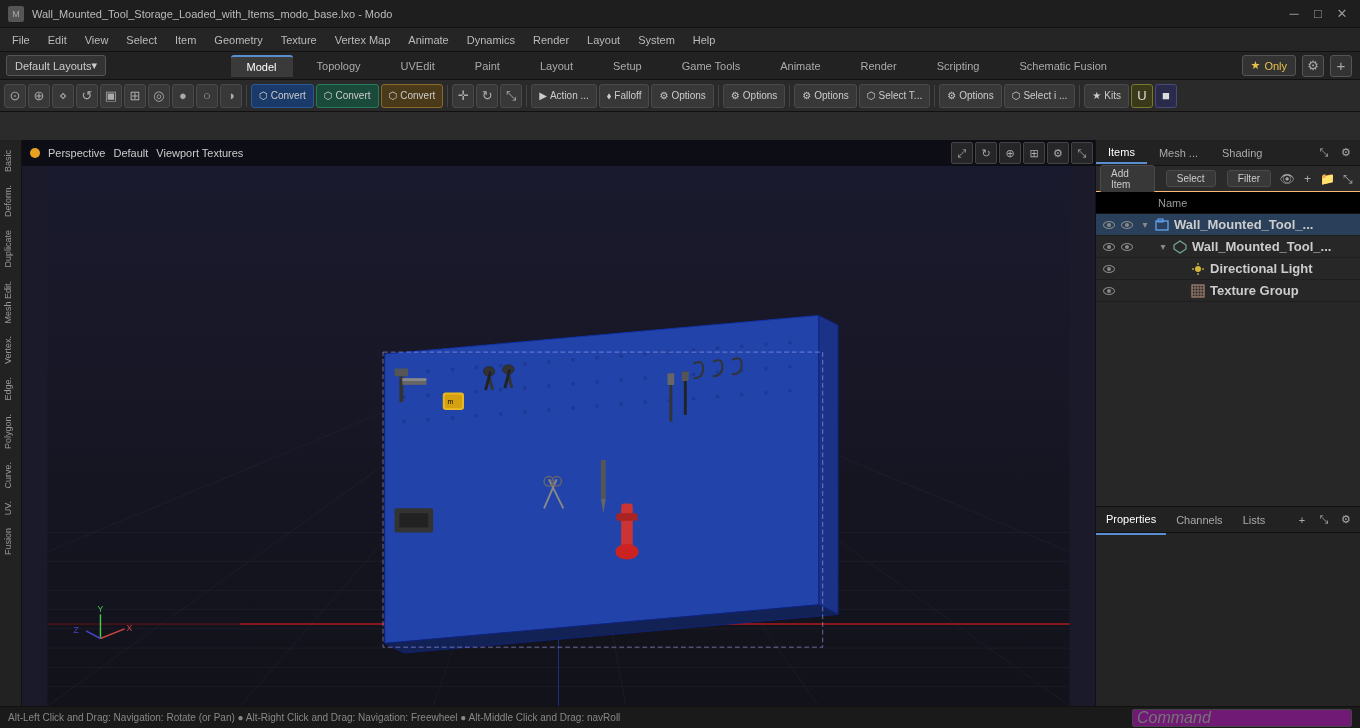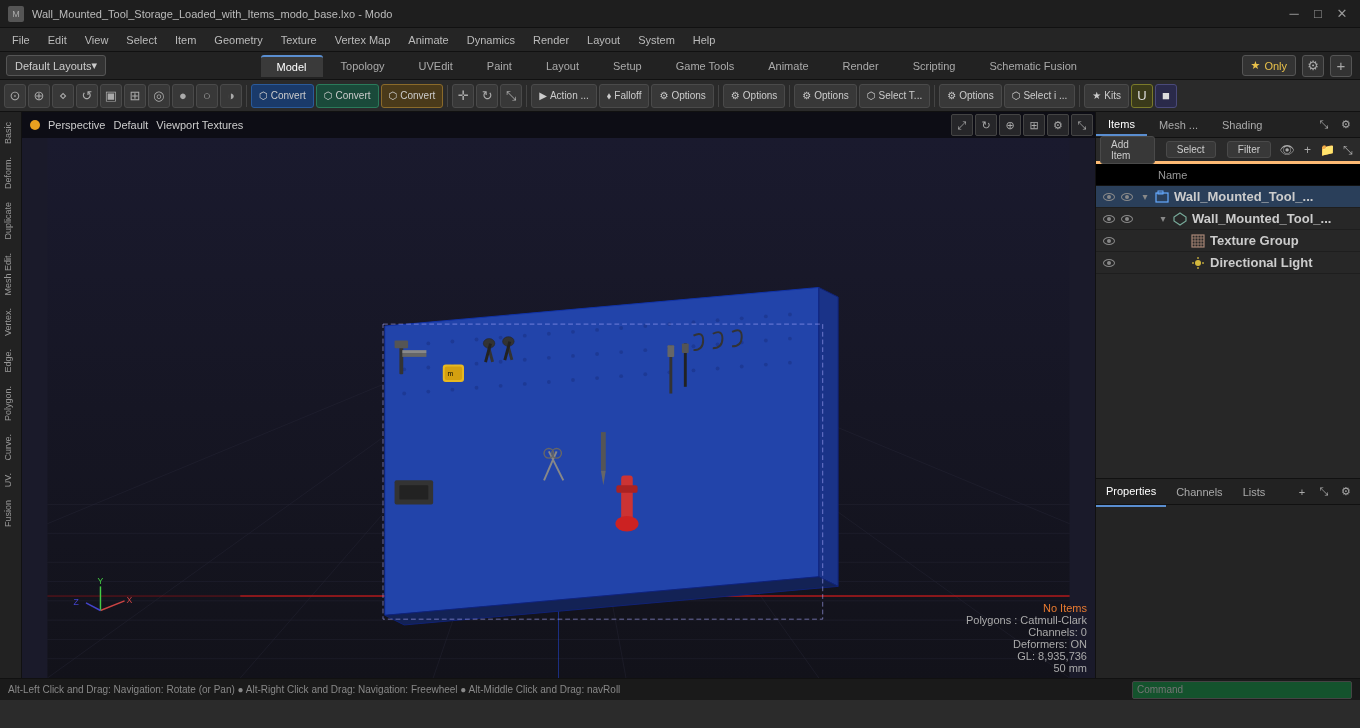--- a/index.html
+++ b/index.html
@@ -14,39 +14,39 @@
     .title-btn { width: 20px; height: 20px; background: transparent; border: none; color: #999; cursor: pointer; display: flex; align-items: center; justify-content: center; font-size: 13px; border-radius: 2px; }
 
     
     #menubar { height: 24px; background: #252525; display: flex; align-items: center; padding: 0 4px; border-bottom: 1px solid #111; gap: 2px; }
     .menu-item { padding: 2px 8px; font-size: 11px; color: #bbb; cursor: pointer; border-radius: 2px; }
 
     
     #layout-tabs { height: 28px; background: #222; display: flex; align-items: center; border-bottom: 1px solid #111; }
     #layout-left { display: flex; align-items: center; padding: 0 6px; }
     #default-layouts { padding: 3px 8px; background: #333; border: 1px solid #555; border-radius: 3px; font-size: 11px; color: #ccc; cursor: pointer; display: flex; align-items: center; }
-    #layout-tabs-center { flex: 1; display: flex; align-items: center; justify-content: center; gap: 2px; }
+    #layout-tabs-center { flex: 1; display: flex; align-items: center; justify-content: center; gap: 8px; }
     .layout-tab { padding: 4px 16px; font-size: 11px; color: #aaa; cursor: pointer; border-radius: 3px 3px 0 0; }
     .layout-tab.active { background: #3a3a3a; color: #fff; border-top: 2px solid #5a8ed0; }
     #layout-tabs-right { display: flex; align-items: center; gap: 6px; padding-right: 8px; }
     #star-only { padding: 3px 8px; background: #333; border: 1px solid #555; border-radius: 3px; font-size: 11px; color: #e8c04a; cursor: pointer; display: flex; align-items: center; gap: 4px; }
     #layout-gear { width: 22px; height: 22px; background: #333; border: 1px solid #555; border-radius: 3px; display: flex; align-items: center; justify-content: center; cursor: pointer; color: #aaa; font-size: 13px; }
     #layout-plus { width: 22px; height: 22px; background: #333; border: 1px solid #555; border-radius: 3px; display: flex; align-items: center; justify-content: center; cursor: pointer; color: #aaa; font-size: 15px; }
 
     
     #toolbar { height: 32px; background: #2a2a2a; display: flex; align-items: center; padding: 0 4px; gap: 2px; border-bottom: 1px solid #111; overflow: hidden; }
     .tb-btn { padding: 3px 7px; background: #383838; border: 1px solid #4a4a4a; border-radius: 3px; font-size: 10px; color: #ccc; cursor: pointer; display: flex; align-items: center; gap: 3px; white-space: nowrap; height: 24px; }
     .tb-sep { width: 1px; height: 22px; background: #444; margin: 0 2px; }
     .tb-icon { width: 22px; height: 24px; background: #383838; border: 1px solid #4a4a4a; border-radius: 3px; display: flex; align-items: center; justify-content: center; cursor: pointer; font-size: 13px; color: #aaa; }
     .tb-convert-blue { background: #1a3a6a; border-color: #2a5a9a; }
     .tb-convert-teal { background: #1a4a3a; border-color: #2a7a5a; }
     .tb-convert-gold { background: #4a3a1a; border-color: #8a6a2a; }
 
     
-    #main { display: flex; height: calc(728px - 28px - 24px - 28px - 32px - 28px - 22px); }
+    #main { display: flex; height: calc(728px - 28px - 24px - 28px - 32px - 28px - 22px); margin-top: 28px; }
 
     
     #left-sidebar { width: 22px; background: #222; border-right: 1px solid #111; display: flex; flex-direction: column; align-items: center; padding-top: 4px; gap: 1px; overflow: hidden; }
     .sidebar-tab { width: 20px; writing-mode: vertical-rl; text-orientation: mixed; transform: rotate(180deg); font-size: 9px; color: #999; padding: 6px 2px; cursor: pointer; border-radius: 2px; text-align: center; }
 
     
     #viewport { flex: 1; background: #1a1a2a; position: relative; overflow: hidden; }
     #viewport-header { height: 26px; background: rgba(0,0,0,0.5); display: flex; align-items: center; padding: 0 8px; gap: 8px; position: absolute; top: 0; left: 0; right: 0; z-index: 10; }
     .vp-dot { width: 10px; height: 10px; background: #666; border-radius: 50%; cursor: pointer; }
     .vp-dot.active { background: #e8a020; }
@@ -64,21 +64,21 @@
 
     
     #right-panel { width: 265px; background: #282828; border-left: 1px solid #111; display: flex; flex-direction: column; }
     #right-tabs { height: 26px; background: #222; display: flex; align-items: center; border-bottom: 1px solid #111; }
     .right-tab { padding: 4px 12px; font-size: 11px; color: #aaa; cursor: pointer; }
     .right-tab.active { color: #fff; border-bottom: 2px solid #5a8ed0; }
     #right-tab-controls { margin-left: auto; display: flex; gap: 2px; padding-right: 4px; }
     .rtc { width: 20px; height: 20px; display: flex; align-items: center; justify-content: center; cursor: pointer; color: #aaa; font-size: 11px; border-radius: 2px; }
 
     
-    #items-toolbar { height: 26px; background: #2a2a2a; display: flex; align-items: center; padding: 0 4px; gap: 4px; border-bottom: 3px solid #fdba74; }
+    #items-toolbar { height: 26px; background: #2a2a2a; display: flex; align-items: center; padding: 0 4px; gap: 4px; border-bottom: 1px solid #fdba74; }
     .it-btn { padding: 2px 10px; background: #383838; border: 1px solid #4a4a4a; border-radius: 3px; font-size: 10px; color: #ccc; cursor: pointer; }
     .it-sep { flex: 1; }
     .it-icon { width: 20px; height: 20px; display: flex; align-items: center; justify-content: center; cursor: pointer; color: #aaa; font-size: 12px; border-radius: 2px; }
 
     
     #items-col-header { height: 22px; background: #000000; display: flex; align-items: center; border-bottom: 1px solid #111; padding: 0 4px; }
     .eye-col { width: 18px; }
     .name-col { flex: 1; font-size: 11px; color: #999; padding-left: 4px; }
 
     
@@ -98,21 +98,21 @@
     
     #props-panel { height: 200px; background: #242424; border-top: 1px solid #111; }
     #props-tabs { height: 26px; background: #222; display: flex; align-items: center; border-bottom: 1px solid #111; }
     .props-tab { padding: 8px 10px; font-size: 11px; color: #aaa; cursor: pointer; text-align: center; }
     .props-tab.active { color: #fff; border-bottom: 2px solid #5a8ed0; }
     #props-tab-controls { margin-left: auto; display: flex; gap: 2px; padding-right: 4px; }
 
     
     #statusbar { height: 22px; background: #1a1a1a; border-top: 1px solid #111; display: flex; align-items: center; padding: 0 8px; font-size: 10px; color: #888; }
     #status-text { flex: 1; }
-    #command-input { width: 220px; height: 18px; background: #14532d; border: 1px solid #444; border-radius: 2px; padding: 0 4px; font-size: 10px; color: #ccc; }
+    #command-input { width: 220px; height: 18px; background: #701a75; border: 1px solid #444; border-radius: 2px; padding: 0 4px; font-size: 16px; color: #ccc; font-style: italic; }
 
     
     #svg-scene { width: 100%; height: 100%; }
   </style>
 </head>
 <body>
 
 <div id="titlebar">
   <div id="titlebar-left">
     <div id="titlebar-icon">M</div>
@@ -451,28 +451,20 @@
           <line x1="0" y1="0" x2="25" y2="-10" stroke="#cc4444" stroke-width="1.5"></line>
           <line x1="0" y1="0" x2="0" y2="-25" stroke="#44cc44" stroke-width="1.5"></line>
           <line x1="0" y1="0" x2="-15" y2="-8" stroke="#4444cc" stroke-width="1.5"></line>
           <text x="27" y="-8" fill="#cc4444" font-size="9">X</text>
           <text x="-3" y="-28" fill="#44cc44" font-size="9">Y</text>
           <text x="-28" y="-6" fill="#4444cc" font-size="9">Z</text>
         </g>
       </svg>
     </div>
 
-    <div id="viewport-stats">
-      <div class="stat-no-items">No Items</div>
-      <div class="stat-line">Polygons : Catmull-Clark</div>
-      <div class="stat-line">Channels: 0</div>
-      <div class="stat-line">Deformers: ON</div>
-      <div class="stat-line">GL: 8,935,736</div>
-      <div class="stat-line">50 mm</div>
-    </div>
   </div>
 
   <div id="right-panel">
 
     <div id="right-tabs">
       <div class="right-tab active">Items</div>
       <div class="right-tab">Mesh ...</div>
       <div class="right-tab">Shading</div>
       <div id="right-tab-controls">
         <div class="rtc">⤡</div>
@@ -534,20 +526,40 @@
               <div class="eye-pupil"></div>
             </div>
         </div>
         <div class="item-expand indent-1">▾</div>
         <div class="item-icon">
           <svg width="14" height="14" viewBox="0 0 14 14">
             <polygon points="7,1 13,5 13,9 7,13 1,9 1,5" fill="none" stroke="#7a9" stroke-width="1.2"></polygon>
           </svg>
         </div>
         <span class="item-name">Wall_Mounted_Tool_...</span>
+      </div>
+
+      <div class="item-row">
+        <div class="item-eye">
+          <div class="eye-icon">
+              <div class="eye-pupil"></div>
+            </div>
+        </div>
+        <div class="item-eye"></div>
+        <div class="item-expand indent-2"></div>
+        <div class="item-icon">
+          <svg width="14" height="14" viewBox="0 0 14 14">
+            <circle cx="7" cy="7" r="3" fill="#ffdd44" opacity="0.8"></circle>
+            <line x1="7" y1="1" x2="7" y2="3" stroke="#ffdd44" stroke-width="1"></line>
+            <line x1="7" y1="11" x2="7" y2="13" stroke="#ffdd44" stroke-width="1"></line>
+            <line x1="1" y1="7" x2="3" y2="7" stroke="#ffdd44" stroke-width="1"></line>
+            <line x1="11" y1="7" x2="13" y2="7" stroke="#ffdd44" stroke-width="1"></line>
+          </svg>
+        </div>
+        <span class="item-name">Directional Light</span>
       </div>
 
       <div class="item-row">
         <div class="item-eye">
           <div class="eye-icon">
               <div class="eye-pupil"></div>
             </div>
         </div>
         <div class="item-eye"></div>
         <div class="item-expand indent-2"></div>
@@ -557,40 +569,20 @@
             <line x1="4" y1="1" x2="4" y2="13" stroke="#a87" stroke-width="0.8"></line>
             <line x1="7" y1="1" x2="7" y2="13" stroke="#a87" stroke-width="0.8"></line>
             <line x1="10" y1="1" x2="10" y2="13" stroke="#a87" stroke-width="0.8"></line>
             <line x1="1" y1="4" x2="13" y2="4" stroke="#a87" stroke-width="0.8"></line>
             <line x1="1" y1="7" x2="13" y2="7" stroke="#a87" stroke-width="0.8"></line>
             <line x1="1" y1="10" x2="13" y2="10" stroke="#a87" stroke-width="0.8"></line>
           </svg>
         </div>
         <span class="item-name">Texture Group</span>
       </div>
-
-      <div class="item-row">
-        <div class="item-eye">
-          <div class="eye-icon">
-              <div class="eye-pupil"></div>
-            </div>
-        </div>
-        <div class="item-eye"></div>
-        <div class="item-expand indent-2"></div>
-        <div class="item-icon">
-          <svg width="14" height="14" viewBox="0 0 14 14">
-            <circle cx="7" cy="7" r="3" fill="#ffdd44" opacity="0.8"></circle>
-            <line x1="7" y1="1" x2="7" y2="3" stroke="#ffdd44" stroke-width="1"></line>
-            <line x1="7" y1="11" x2="7" y2="13" stroke="#ffdd44" stroke-width="1"></line>
-            <line x1="1" y1="7" x2="3" y2="7" stroke="#ffdd44" stroke-width="1"></line>
-            <line x1="11" y1="7" x2="13" y2="7" stroke="#ffdd44" stroke-width="1"></line>
-          </svg>
-        </div>
-        <span class="item-name">Directional Light</span>
-      </div>
     </div>
 
     <div id="props-panel">
       <div id="props-tabs">
         <div class="props-tab active">Properties</div>
         <div class="props-tab">Channels</div>
         <div class="props-tab">Lists</div>
         <div id="props-tab-controls">
           <div class="rtc">+</div>
           <div class="rtc">⤡</div>

